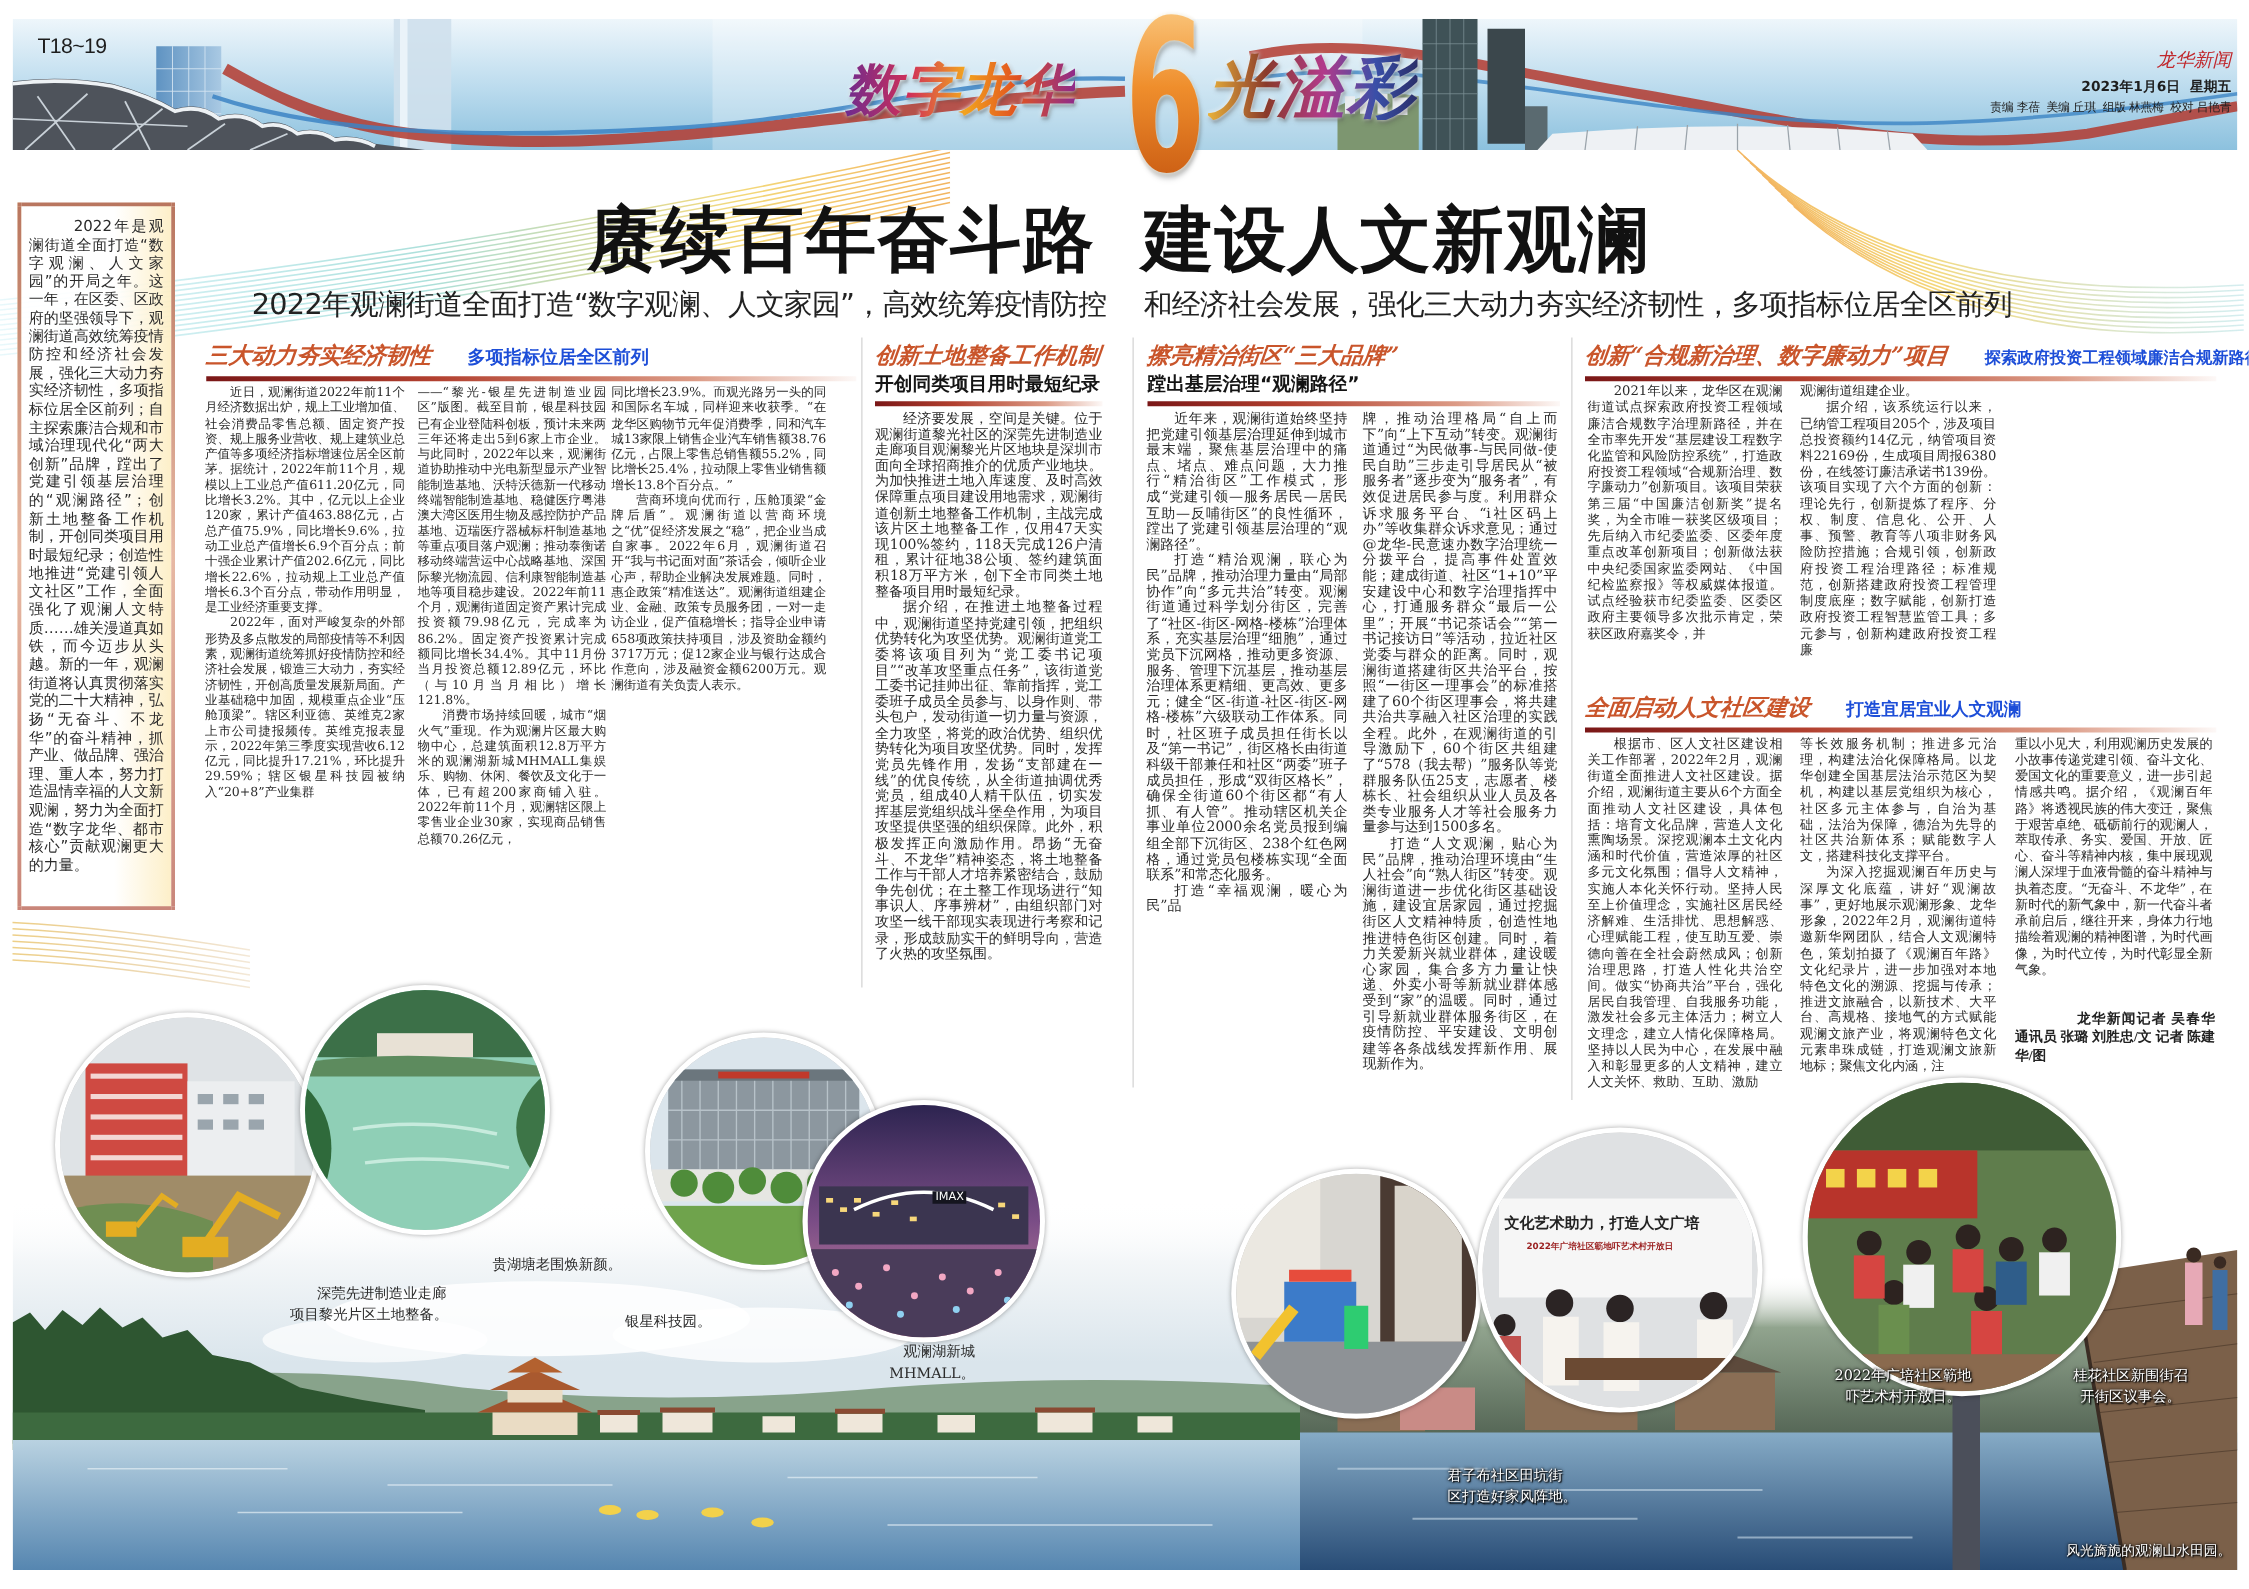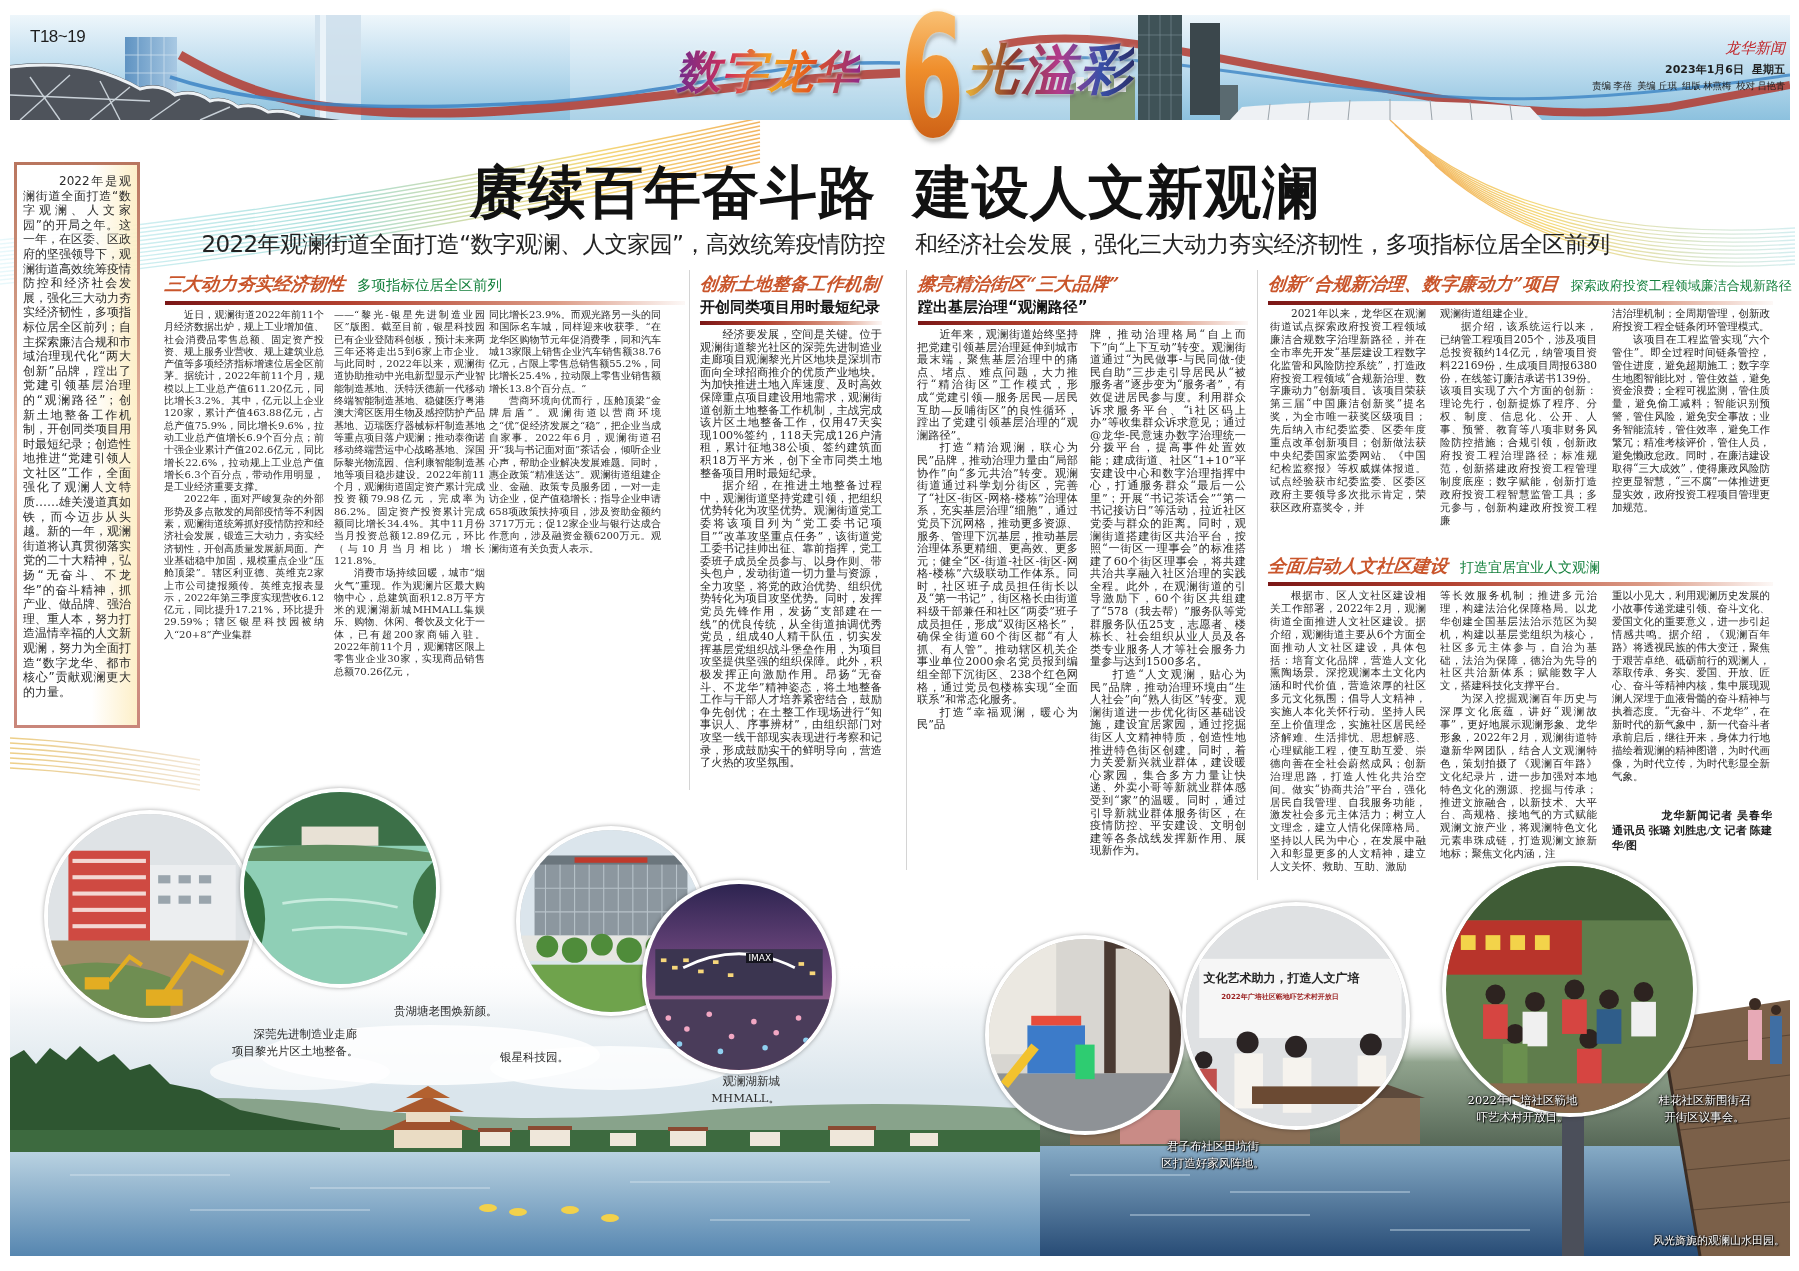--- a/index.html
+++ b/index.html
@@ -22,21 +22,21 @@
 #headline-right{left:914px}
 .headline-sub{top:229px;font-family:"DejaVu Sans",sans-serif;font-size:23px;line-height:30px;color:#222222;z-index:2;white-space:nowrap;letter-spacing:-0.6px}
 #sub-left{right:914px}
 #sub-right{left:915px}
 
 #intro{left:14px;top:162px;width:126px;height:566px;border:3px solid #d9a492;border-image:linear-gradient(180deg,#b9765f,#e7b9a4 50%,#c9867a) 1;background:linear-gradient(90deg,rgba(255,255,255,.92) 62%,rgba(253,238,196,.92) 100%);padding:9px 6px 0 6px;z-index:2}
 #intro p{font-family:"DejaVu Sans",sans-serif;font-size:12px;line-height:14.6px;color:#2b2b2b;text-indent:3em;text-align:justify}
 
 .sec-head{display:flex;align-items:baseline;z-index:2;white-space:nowrap}
 .cal{font-family:"DejaVu Serif",serif;font-size:18px;font-weight:bold;font-style:italic;color:#c9552b;display:inline-block;transform:skewX(-6deg)}
-.subh{font-family:"DejaVu Sans",sans-serif;font-weight:normal;color:#15803d;margin-left:12px}
+.subh{font-family:"DejaVu Sans",sans-serif;font-weight:bold;color:#1d4ed8;margin-left:29px}
 .subh-block{font-family:"DejaVu Sans",sans-serif;font-size:15px;font-weight:bold;color:#141414;z-index:2;white-space:nowrap}
 .rule{height:4px;background:linear-gradient(90deg,#7a1717 0%,#b2402f 35%,#dc9b86 75%,rgba(240,210,200,.15) 100%);z-index:2}
 .col{z-index:2;overflow:hidden;text-align:justify;color:#2a2a2a}
 .col p{text-indent:2em}
 .col p.cont{text-indent:0}
 .s1{font-size:10px;line-height:12.3px}
 .s23{font-size:11.2px;line-height:12.6px}
 .s45{font-size:10.5px;line-height:12.9px}
 .vline{width:1px;background:#d4d4d4;z-index:2}
 #byline{left:1612px;top:808px;width:160px;font-family:Liberation Serif, serif;font-size:11px;font-weight:bold;line-height:15px;color:#222;text-indent:4.5em;text-align:justify;z-index:2}
@@ -263,24 +263,20 @@
     <span class="subh" style="font-size:13px">探索政府投资工程领域廉洁合规新路径</span>
   </div>
   <div class="abs rule" style="left:1268px;top:301px;width:505px"></div>
   <div class="abs col s45" style="left:1270px;top:307px;width:156px;height:243px">
     <p>2021年以来，龙华区在观澜街道试点探索政府投资工程领域廉洁合规数字治理新路径，并在全市率先开发“基层建设工程数字化监管和风险防控系统”，打造政府投资工程领域“合规新治理、数字廉动力”创新项目。该项目荣获第三届“中国廉洁创新奖”提名奖，为全市唯一获奖区级项目；先后纳入市纪委监委、区委年度重点改革创新项目；创新做法获中央纪委国家监委网站、《中国纪检监察报》等权威媒体报道。试点经验获市纪委监委、区委区政府主要领导多次批示肯定，荣获区政府嘉奖令，并</p>
   </div>
   <div class="abs col s45" style="left:1440px;top:307px;width:157px;height:243px">
     <p class="cont">观澜街道组建企业。</p>
     <p>据介绍，该系统运行以来，已纳管工程项目205个，涉及项目总投资额约14亿元，纳管项目资料22169份，生成项目周报6380份，在线签订廉洁承诺书139份。该项目实现了六个方面的创新：理论先行，创新提炼了程序、分权、制度、信息化、公开、人事、预警、教育等八项非财务风险防控措施；合规引领，创新政府投资工程治理路径；标准规范，创新搭建政府投资工程管理制度底座；数字赋能，创新打造政府投资工程智慧监管工具；多元参与，创新构建政府投资工程廉</p>
   </div>
-  <div class="abs col s45" style="left:1612px;top:307px;width:158px;height:243px">
-    <p class="cont">洁治理机制；全周期管理，创新政府投资工程全链条闭环管理模式。</p>
-    <p>该项目在工程监管实现“六个管住”。即全过程时间链条管控，管住进度，避免超期施工；数字孪生地图智能比对，管住效益，避免资金浪费；全程可视监测，管住质量，避免偷工减料；智能识别预警，管住风险，避免安全事故；业务智能流转，管住效率，避免工作繁冗；精准考核评价，管住人员，避免懒政怠政。同时，在廉洁建设取得“三大成效”，使得廉政风险防控更显智慧，“三不腐”一体推进更显实效，政府投资工程项目管理更加规范。</p>
-  </div>
 
   <div class="abs sec-head" style="left:1268px;top:554px">
     <span class="cal">全面启动人文社区建设</span>
     <span class="subh" style="font-size:14px">打造宜居宜业人文观澜</span>
   </div>
   <div class="abs rule" style="left:1268px;top:582px;width:505px"></div>
   <div class="abs col s45" style="left:1270px;top:589px;width:156px;height:288px">
     <p>根据市、区人文社区建设相关工作部署，2022年2月，观澜街道全面推进人文社区建设。据介绍，观澜街道主要从6个方面全面推动人文社区建设，具体包括：培育文化品牌，营造人文化熏陶场景。深挖观澜本土文化内涵和时代价值，营造浓厚的社区多元文化氛围；倡导人文精神，实施人本化关怀行动。坚持人民至上价值理念，实施社区居民经济解难、生活排忧、思想解惑、心理赋能工程，使互助互爱、崇德向善在全社会蔚然成风；创新治理思路，打造人性化共治空间。做实“协商共治”平台，强化居民自我管理、自我服务功能，激发社会多元主体活力；树立人文理念，建立人情化保障格局。坚持以人民为中心，在发展中融入和彰显更多的人文精神，建立人文关怀、救助、互助、激励</p>
   </div>
   <div class="abs col s45" style="left:1440px;top:589px;width:157px;height:288px">
@@ -591,21 +587,21 @@
   <div class="abs cap" style="left:394px;top:1003px">
     <div>贵湖塘老围焕新颜。</div>
   </div>
   <div class="abs cap" style="left:500px;top:1049px">
     <div>银星科技园。</div>
   </div>
   <div class="abs cap" style="left:680px;top:1073px;width:100px;text-align:right">
     <div>观澜湖新城</div>
     <div>MHMALL。</div>
   </div>
-  <div class="abs cap cap-w" style="left:1158px;top:1138px;width:110px;text-align:center">
+  <div class="abs cap cap-w" style="left:1158px;top:1172px;width:110px;text-align:left">
     <div>君子布社区田坑街</div>
     <div>区打造好家风阵地。</div>
   </div>
   <div class="abs cap cap-w" style="left:1440px;top:1092px;width:165px;text-align:center">
     <div>2022年广培社区簕地</div>
     <div>吓艺术村开放日。</div>
   </div>
   <div class="abs cap cap-w" style="left:1632px;top:1092px;width:145px;text-align:center">
     <div>桂花社区新围街召</div>
     <div>开街区议事会。</div>

